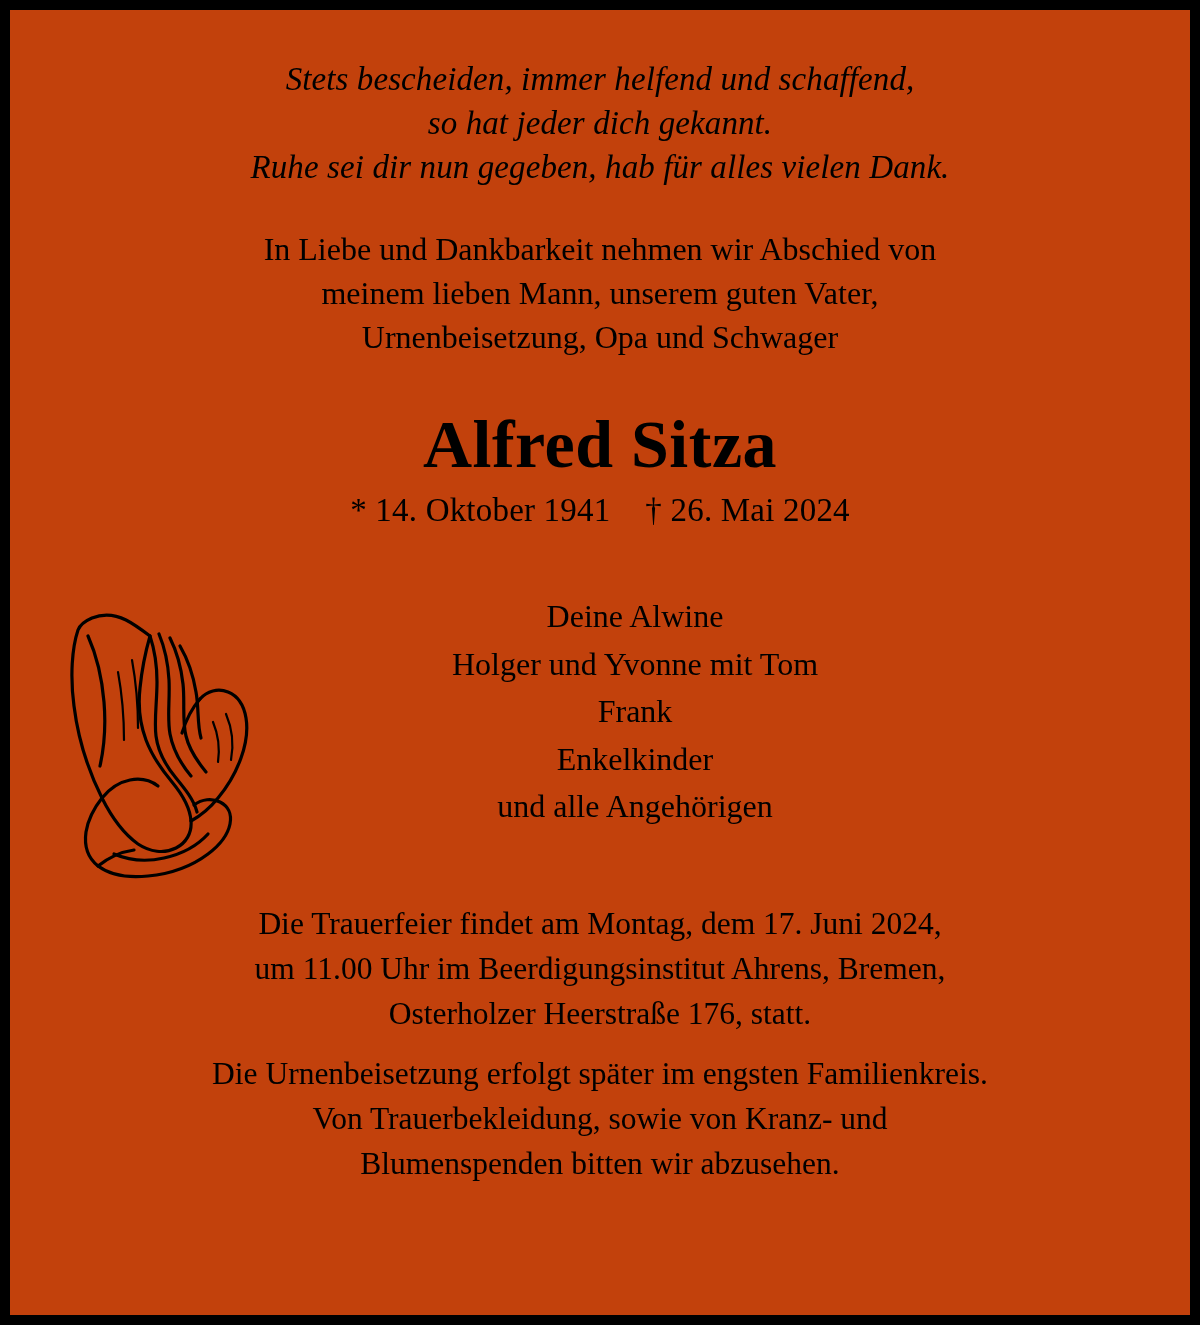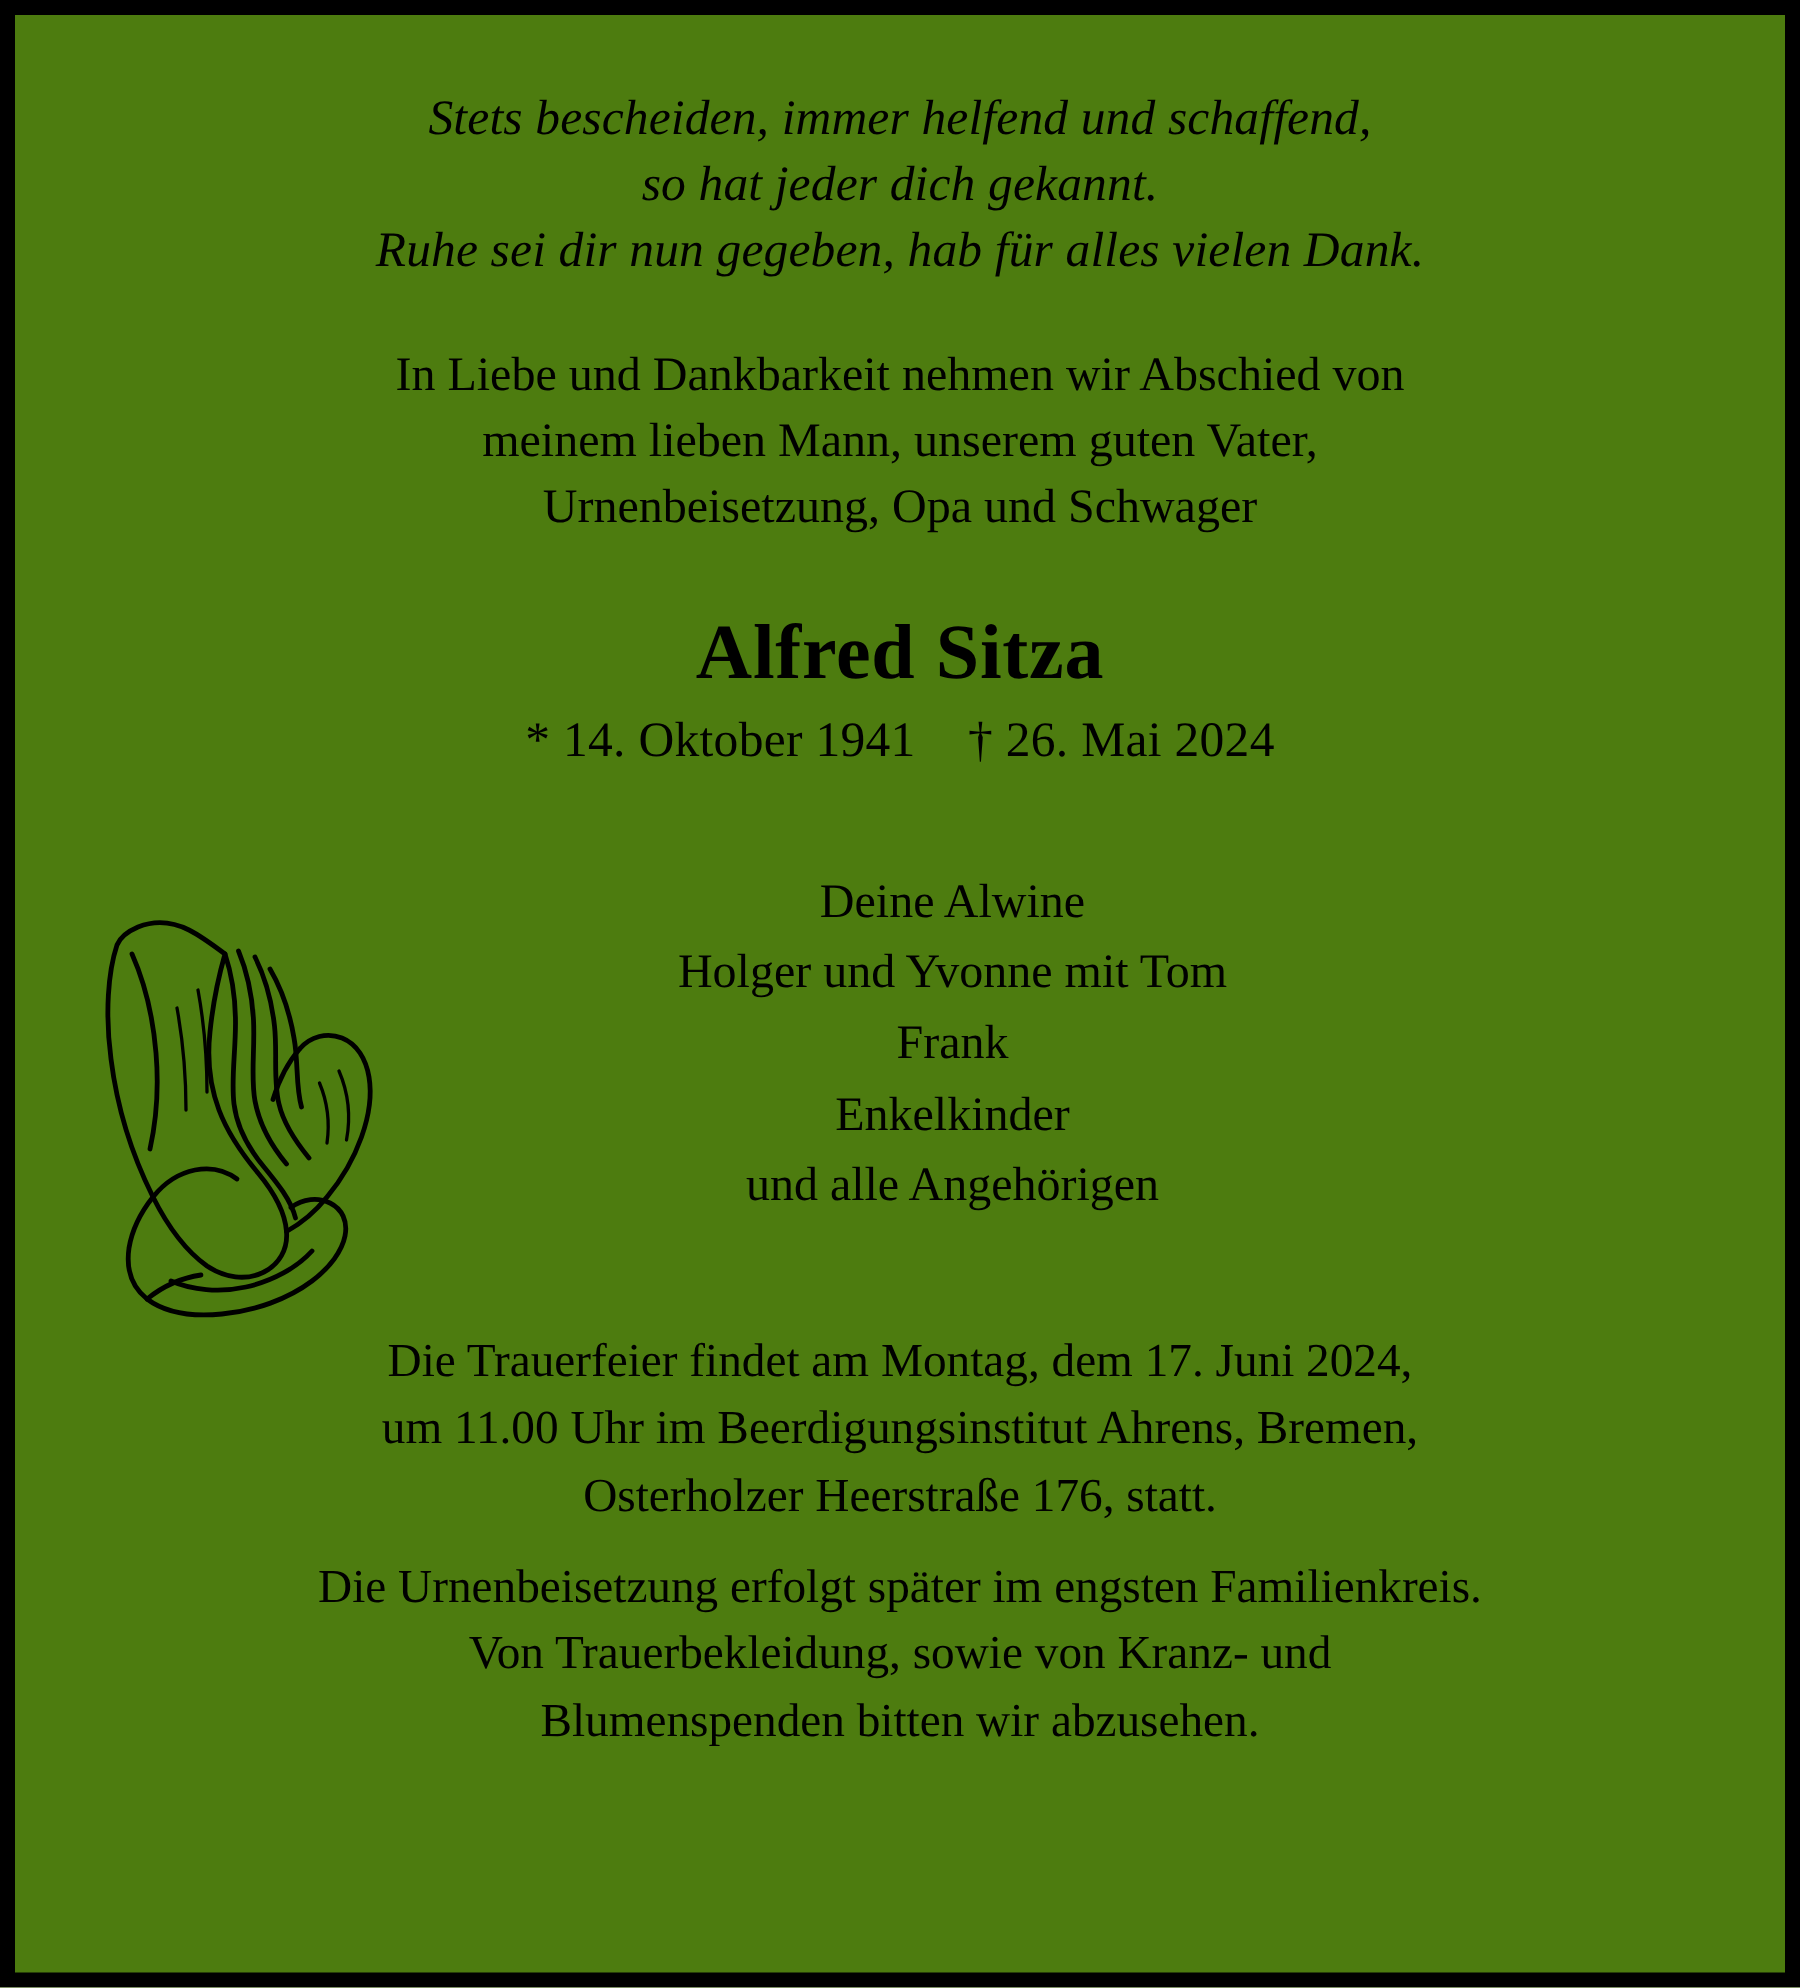--- a/index.html
+++ b/index.html
@@ -18,21 +18,21 @@
     box-sizing: border-box;
     width: 1200px;
     height: 1325px;
     padding: 10px;
     background: #000000;
   }
   .inner {
     box-sizing: border-box;
     width: 100%;
     height: 100%;
-    background: #4d7c0f;
+    background: #c2410c;
     position: relative;
     padding: 48px 60px 23px 60px;
     text-align: center;
   }
   .verse {
     font-style: italic;
     font-size: 33px;
     line-height: 1.33;
     font-weight: 400;
     letter-spacing: 0.1px;
@@ -43,21 +43,21 @@
   .intro {
     margin-top: 37px;
     font-size: 32px;
     line-height: 1.38;
   }
   .intro div {
     white-space: nowrap;
   }
   .name {
     margin-top: 50px;
-    font-size: 52px;
+    font-size: 68px;
     font-weight: 700;
     letter-spacing: 0.5px;
     line-height: 1.05;
   }
   .dates {
     margin-top: 12px;
     font-size: 33px;
     letter-spacing: 0.2px;
   }
   .dates .sep {

